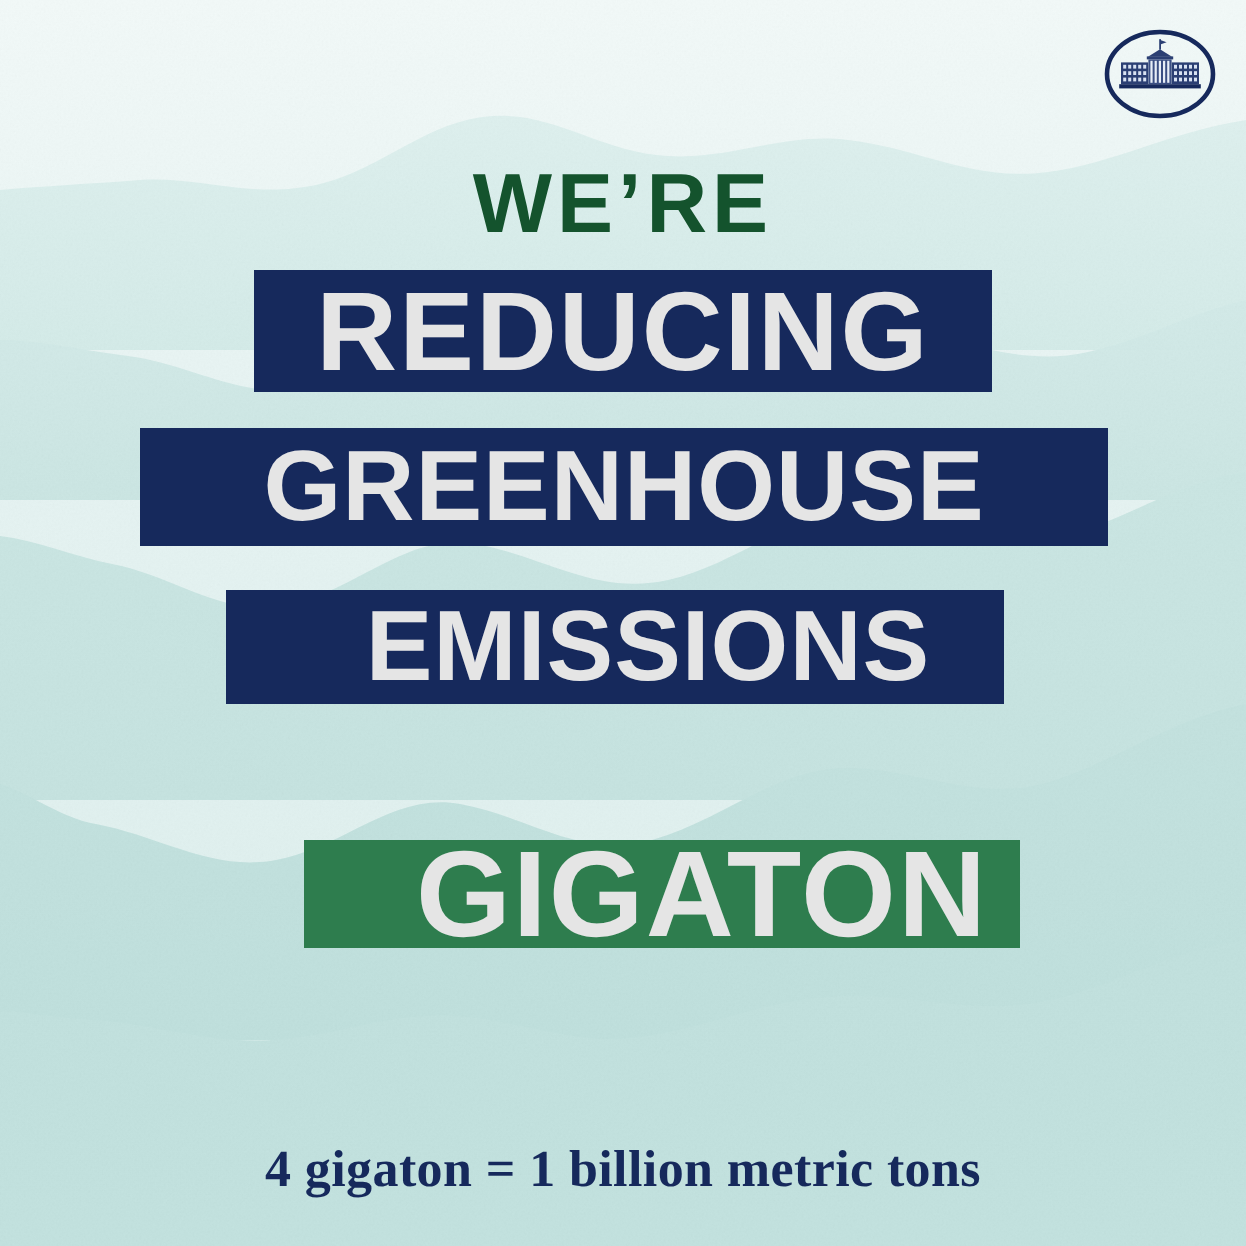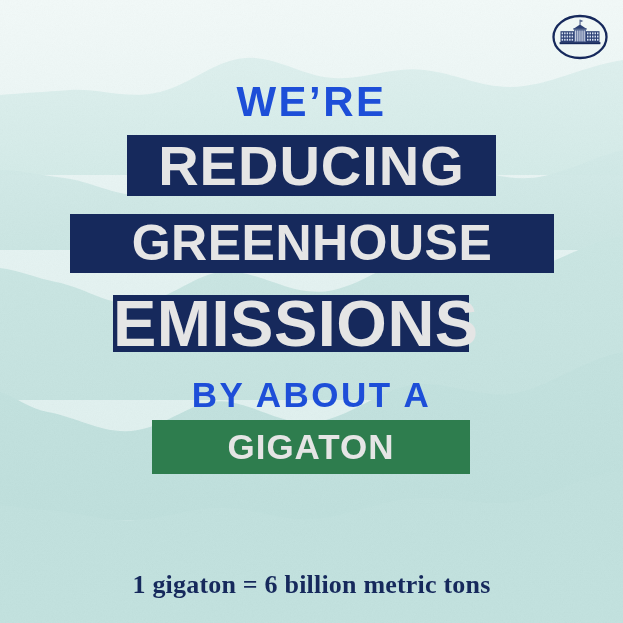--- a/index.html
+++ b/index.html
@@ -25,35 +25,35 @@
   
   #stack{
     position:absolute;left:0;top:0;width:623px;height:623px;
     display:flex;flex-direction:column;align-items:center;
   }
   .line{
     display:block;text-align:center;white-space:nowrap;
     font-weight:700;text-transform:uppercase;
     font-family:"Liberation Sans", sans-serif;
   }
-  .plain{color:#1d4ed8;}
+  .plain{color:#14532d;}
   .boxed{color:#e5e5e5;}
   .navybox{background:#16295c;}
   .greenbox{background:#2e7d4e;}
 
   .l-were   {position:absolute;top:78px;left:0;right:0;font-size:42px;letter-spacing:2.5px;}
   .l-reduce {position:absolute;top:135px;left:127px;width:369px;height:61px;
              font-size:56px;letter-spacing:1px;line-height:61px;}
   .l-green  {position:absolute;top:214px;left:70px;width:484px;height:59px;
              font-size:50px;letter-spacing:.5px;line-height:59px;}
   .l-emit   {position:absolute;top:295px;left:113px;width:356px;height:57px;
-             font-size:65px;letter-spacing:.5px;line-height:57px;}
+             font-size:50px;letter-spacing:.5px;line-height:57px;padding-left:33px;}
   .l-about  {position:absolute;top:375px;left:0;right:0;font-size:35px;letter-spacing:2.5px;}
   .l-giga   {position:absolute;top:420px;left:152px;width:318px;height:54px;
-             font-size:35px;letter-spacing:1px;line-height:54px;}
+             font-size:61px;letter-spacing:1px;line-height:54px;padding-left:40px;}
   .l-2030   {position:absolute;top:494px;left:0;right:0;font-size:35px;letter-spacing:2.5px;}
 
   .footnote{
     position:absolute;top:570px;left:0;right:0;text-align:center;
     font-family:"Liberation Serif", serif;
     font-weight:700;font-size:26px;color:#16295c;letter-spacing:.2px;
   }
 </style>
 </head>
 <body>
@@ -208,21 +208,20 @@
   <div id="stack">
 
     <span class="line plain l-were">WE’RE</span>
 
     <span class="line boxed navybox l-reduce">REDUCING</span>
 
     <span class="line boxed navybox l-green">GREENHOUSE</span>
 
     <span class="line boxed navybox l-emit">EMISSIONS</span>
 
-    <span class="line plain l-about">BY ABOUT A</span>
 
     <span class="line boxed greenbox l-giga">GIGATON</span>
 
 
-    <div class="footnote">1 gigaton = 6 billion metric tons</div>
+    <div class="footnote">4 gigaton = 1 billion metric tons</div>
   </div>
 
 </div>
 
 </body></html>

